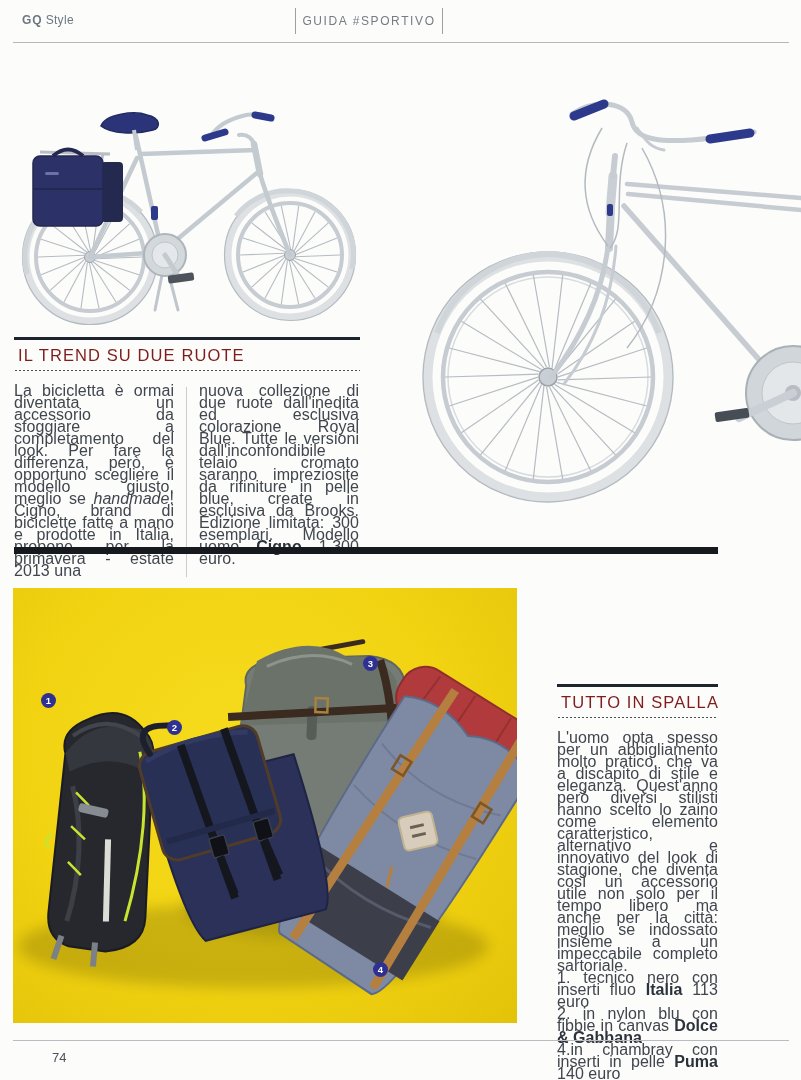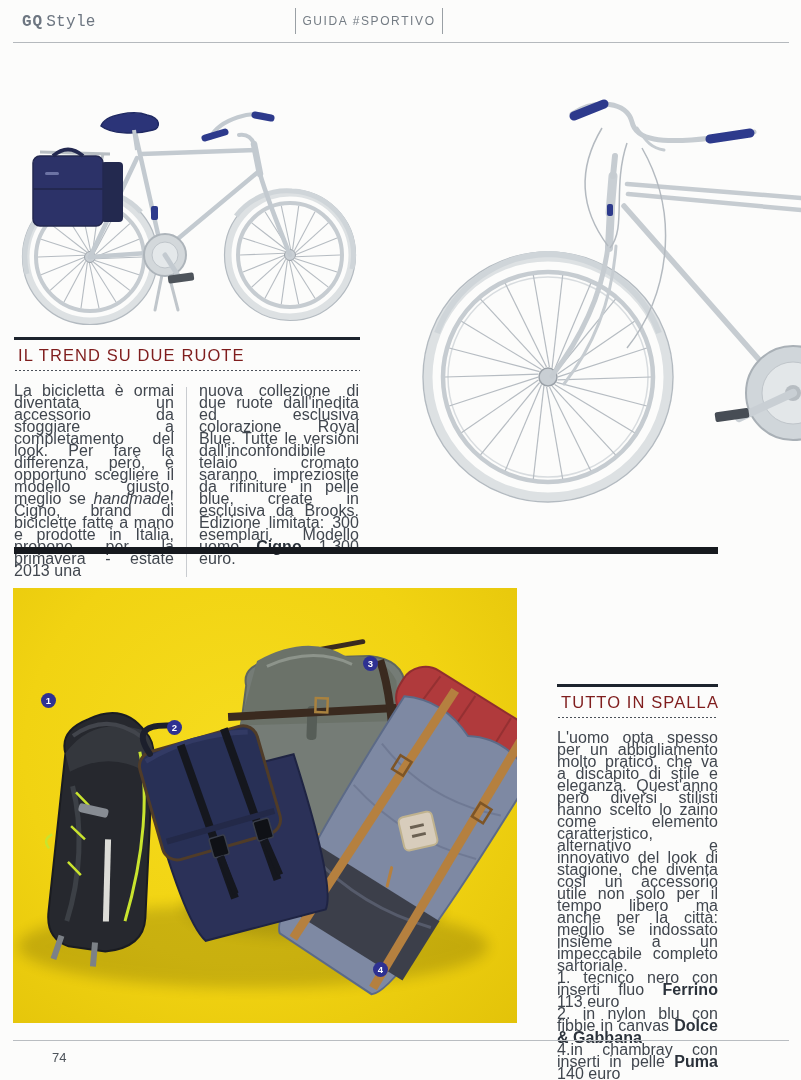--- a/index.html
+++ b/index.html
@@ -2,21 +2,21 @@
 <html><head>
 <meta charset="utf-8">
 <style>
   html,body{margin:0;padding:0;}
   body{width:801px;height:1080px;background:#fbfbfa;overflow:hidden;
        font-family:"Liberation Sans",sans-serif;position:relative;}
   .page{position:absolute;inset:0;background:#fcfcfb;}
 
   
   .brand{position:absolute;left:22px;top:13px;color:#6d7681;
-         font-family:Liberation Mono, monospace;font-size:16px;letter-spacing:.3px;}
+         font-family:Liberation Sans, sans-serif;font-size:12px;letter-spacing:.3px;}
   .brand .gq{font-weight:bold;letter-spacing:1px;}
   .brand .st{margin-left:3px;}
   .section-tag{position:absolute;left:295px;top:7px;width:148px;height:28px;
         display:flex;align-items:center;justify-content:flex-end;}
   .section-tag .vbar{width:1px;height:26px;background:#9aa0a5;}
   .section-tag .tag-text{flex:1;text-align:center;font-size:12px;letter-spacing:1.6px;
         color:#747c84;white-space:nowrap;}
   .header-rule{position:absolute;left:13px;top:42px;width:776px;height:1px;background:#b5b9bd;}
 
   
@@ -305,21 +305,21 @@
     <div class="badge" style="left:154px;top:132px;">2</div>
     <div class="badge" style="left:350px;top:68px;">3</div>
     <div class="badge" style="left:360px;top:374px;">4</div>
   </figure>
 
   <section class="article article-spalla">
     <div class="toprule"></div>
     <h2>TUTTO IN SPALLA</h2>
     <div class="dotrule"></div>
     <p class="bodytext">L'uomo opta spesso per un abbigliamento molto pratico, che va a discapito di stile e eleganza. Quest'anno però diversi stilisti hanno scelto lo zaino come elemento caratteristico, alternativo e innovativo del look di stagione, che diventa così un accessorio utile non solo per il tempo libero ma anche per la città: meglio se indossato insieme a un impeccabile completo sartoriale.</p>
-    <div class="bodytext item"><span>1. tecnico nero con inserti fluo </span><b>Ferrino</b><span> 113 euro</span></div>
+    <div class="bodytext item"><span>1. tecnico nero con inserti fluo </span><b>Italia</b><span> 113 euro</span></div>
     <div class="bodytext item"><span>2. in nylon blu con fibbie in canvas </span><b>Dolce &amp; Gabbana</b><span></span></div>
     <div class="bodytext item"><span>4.in chambray con inserti in pelle </span><b>Puma</b><span> 140 euro</span></div>
   </section>
 
   <div class="footer-rule"></div>
   <div class="page-number">74</div>
 
 </div>
 
 </body></html>

